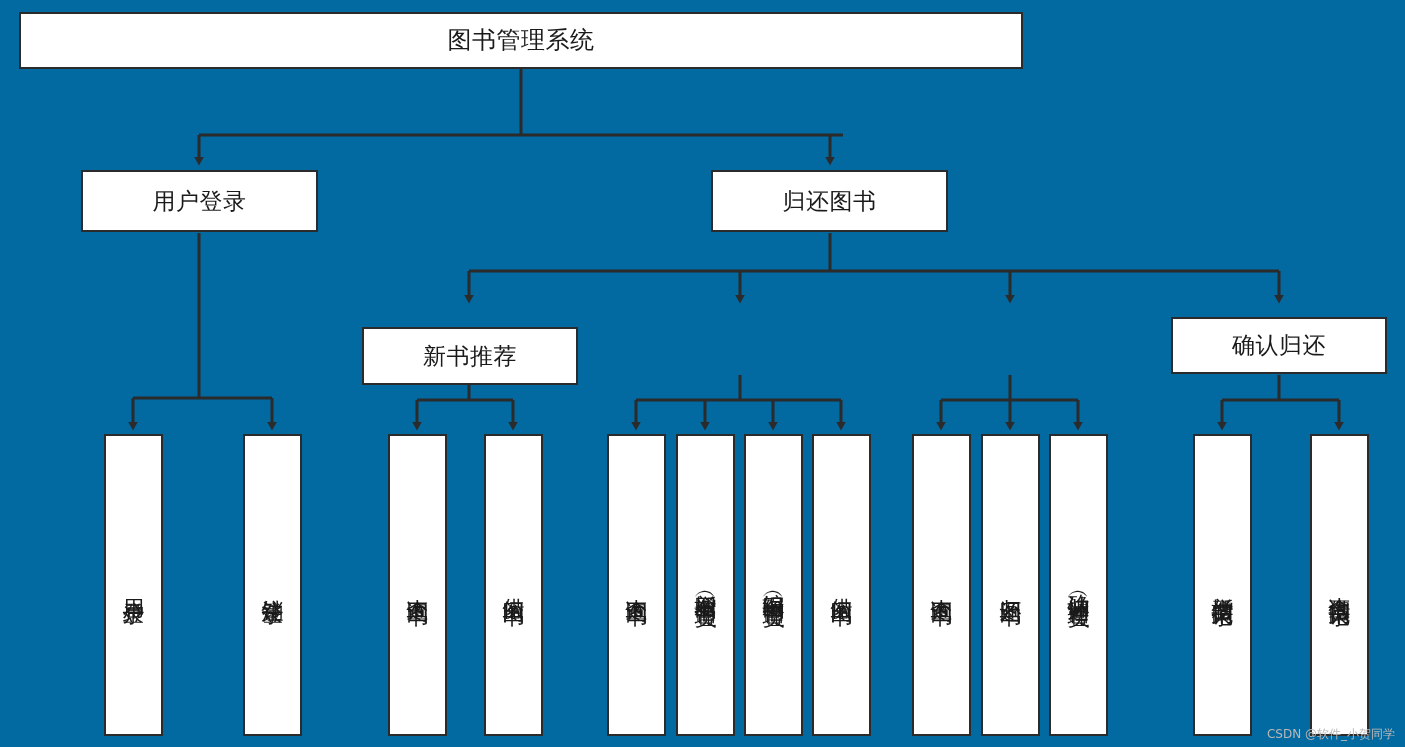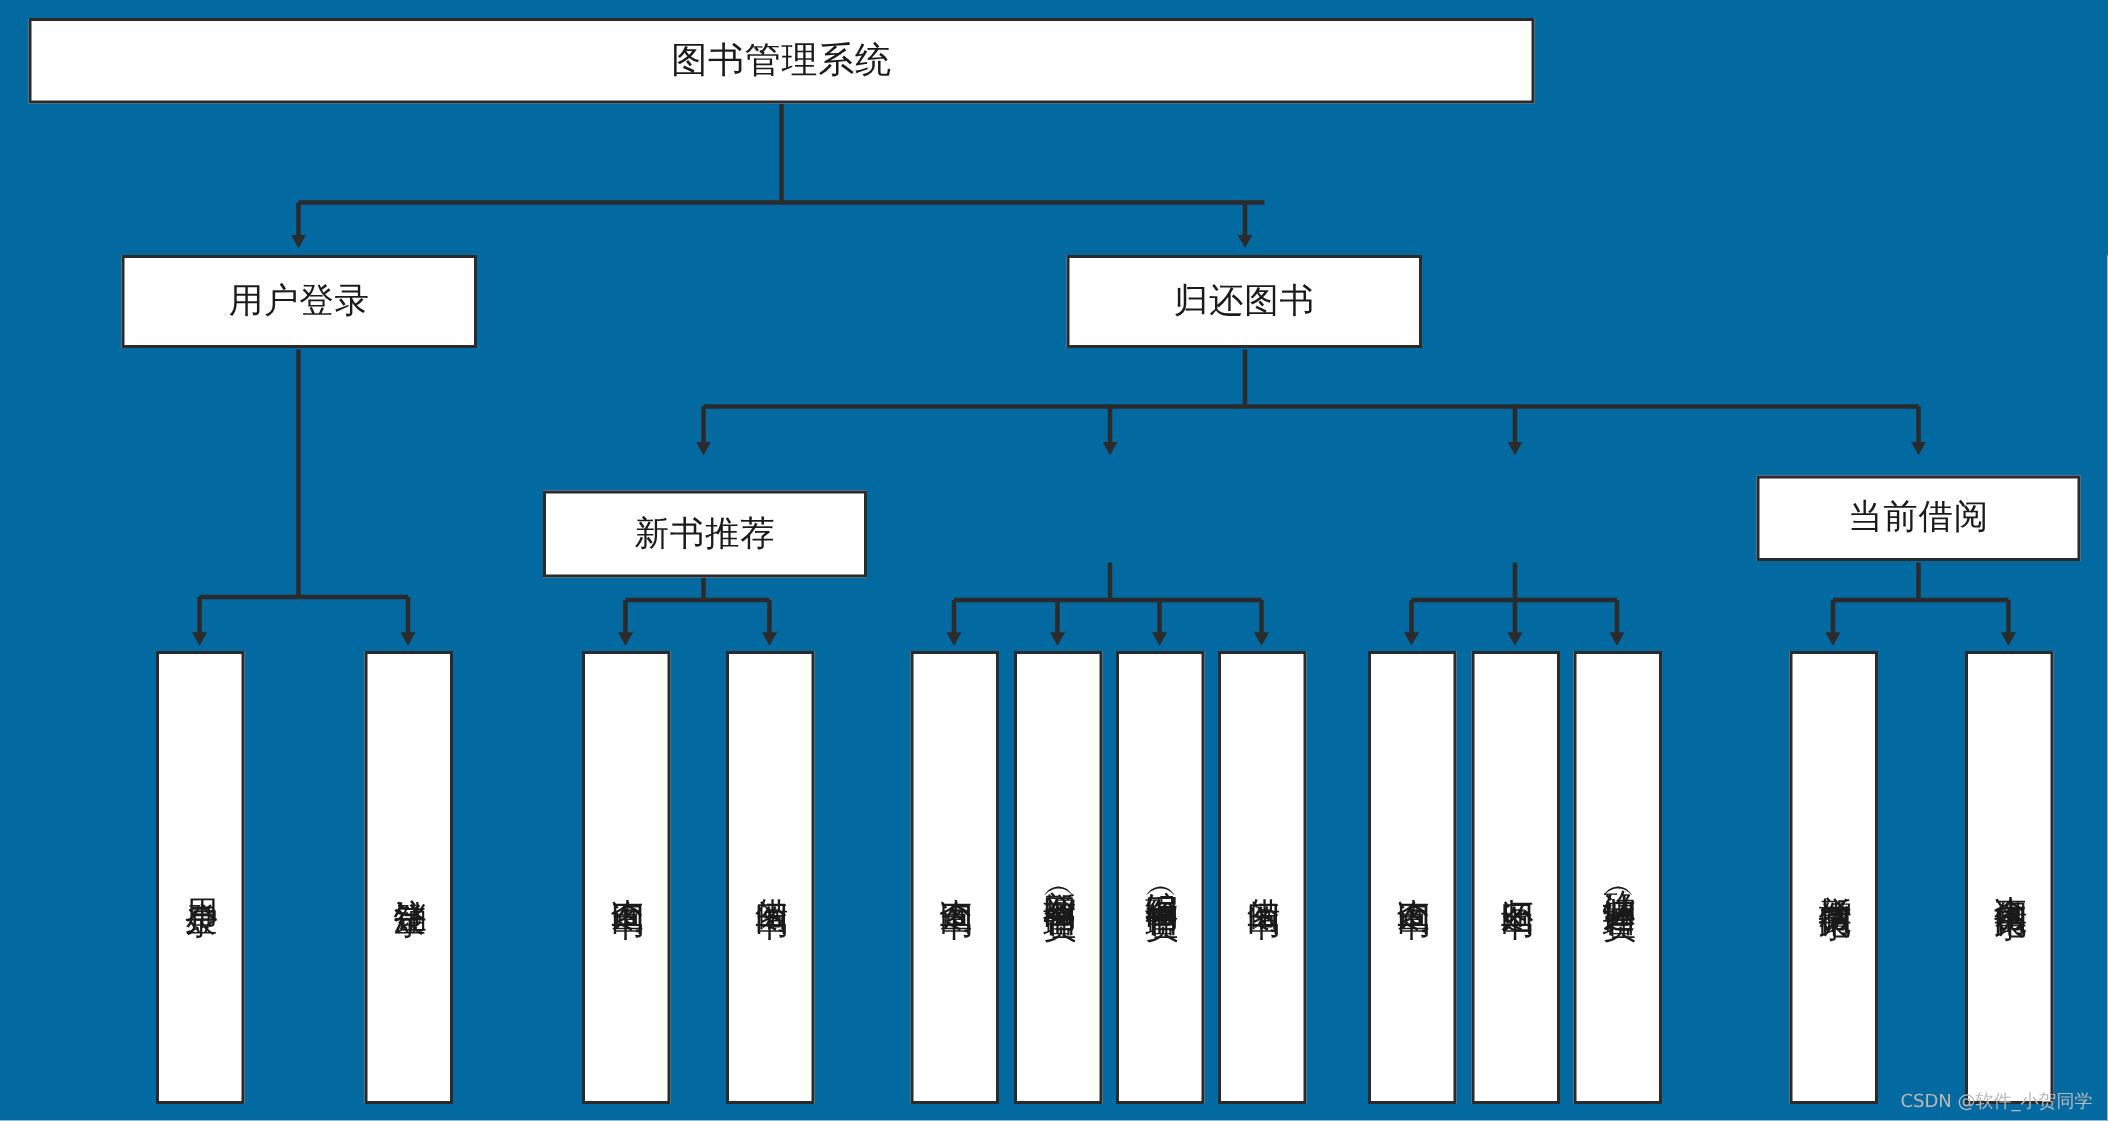--- a/index.html
+++ b/index.html
@@ -139,21 +139,21 @@
     <span class="label">用户登录</span>
   </div>
   <div class="node horiz" style="left:711px; top:170px; width:237px; height:62px;">
     <span class="label">归还图书</span>
   </div>
 
   <div class="node horiz" style="left:362px; top:317px; width:216px; height:58px;margin-top:10px;">
     <span class="label">新书推荐</span>
   </div>
   <div class="node horiz" style="left:1171px; top:317px; width:216px; height:57px;">
-    <span class="label">当前借阅</span>
+    <span class="label">确认归还</span>
   </div>
 
   <div class="node vert" style="left:104px; top:434px; width:59px; height:302px;">
     <span class="label">用户登录</span>
   </div>
   <div class="node vert" style="left:243px; top:434px; width:59px; height:302px;">
     <span class="label">注销登录</span>
   </div>
 
   <div class="node vert" style="left:388px; top:434px; width:59px; height:302px;">

